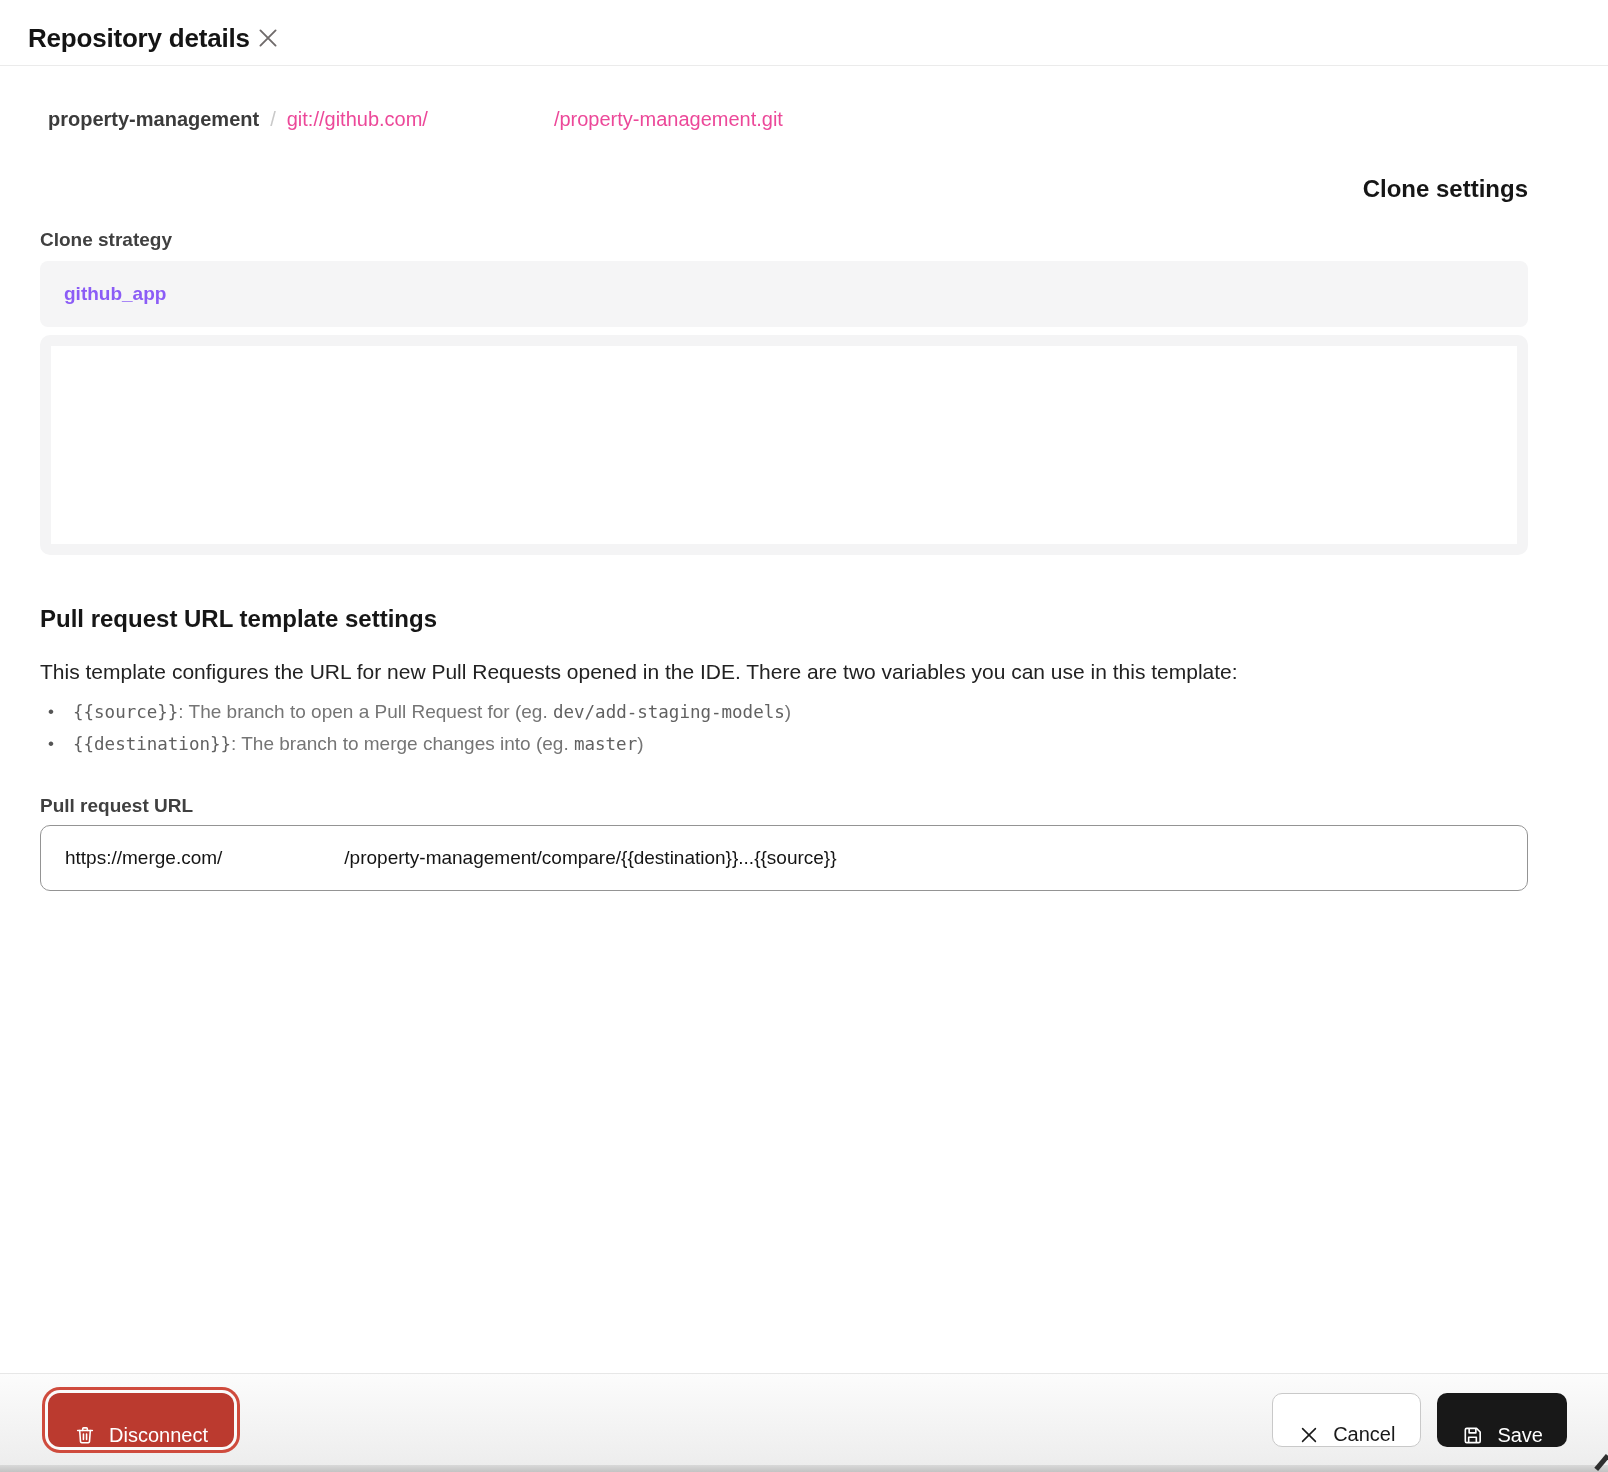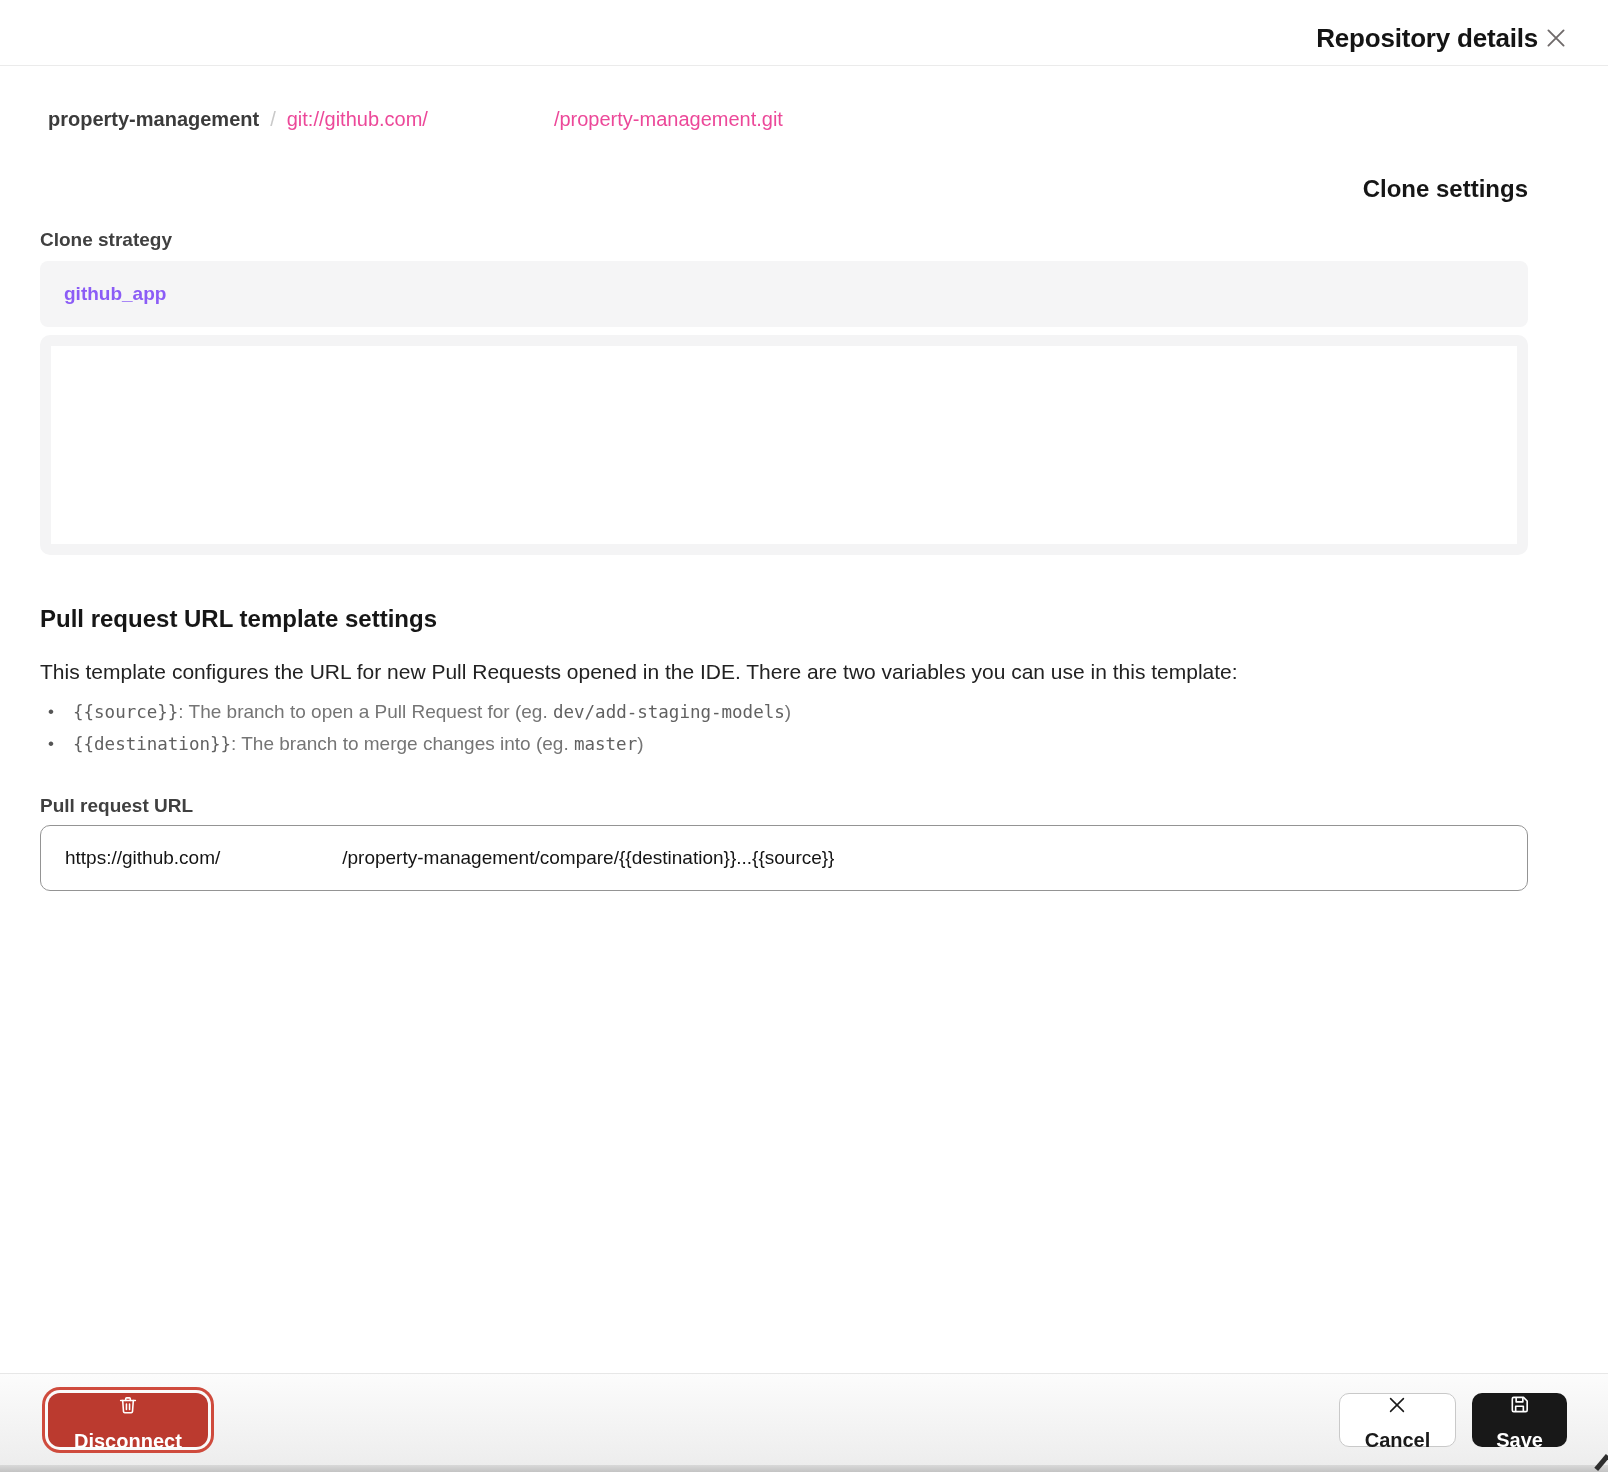--- a/index.html
+++ b/index.html
@@ -9,21 +9,21 @@
     background: #ffffff;
     font-family: "Liberation Sans", sans-serif;
     color: #1a1a1a;
     position: relative;
     overflow: hidden;
   }
 
   
   .modal-header {
     height: 66px;
-    display: flex; align-items: center; justify-content: flex-end;
+    display: flex; align-items: center; justify-content: flex-start;
     padding: 11px 34px 0 28px;
     border-bottom: 1px solid #ebebeb;
   }
   .modal-title {
     font-size: 26px; font-weight: 700; color: #141414;
     letter-spacing: -0.2px; margin: 0;
   }
   .close-btn {
     background: none; border: none; padding: 4px; cursor: pointer;
     display: flex; align-items: center; justify-content: center;
@@ -128,26 +128,25 @@
     padding: 0 41px 6px 48px;
   }
   .modal-footer::after {
     content: "";
     position: absolute; left: 0; right: 0; bottom: 0; height: 7px;
     background: linear-gradient(#d9d9d9, #c3c3c3);
   }
   .footer-spacer { flex: 1; }
 
   .btn {
-    display: inline-flex; align-items: center; gap: 13px;
+    display: inline-flex; align-items: flex-end; gap: 13px;
     height: 54px; border-radius: 10px;
     font-family: "Liberation Sans", sans-serif;
-    font-size: 20px; font-weight: 700;
+    font-size: 20px; font-weight: 400;
     cursor: pointer;
-    flex-direction: column;
   }
   .btn-disconnect {
     background: #bb3a2f; color: #ffffff;
     border: none; padding: 0 26px;
     border-radius: 12px;
     box-shadow: 0 0 0 3px #fafafa, 0 0 0 6px #cf4b3d;
   }
   .btn-cancel {
     background: #ffffff; color: #1a1a1a;
     border: 1px solid #c9c9c9; padding: 0 25px;
@@ -206,21 +205,21 @@
       <li>
         <span class="dot">•</span><span class="mono">{{source}}</span><span>: The branch to open a Pull Request for (eg. </span><span class="mono">dev/add-staging-models</span><span>)</span>
       </li>
       <li>
         <span class="dot">•</span><span class="mono">{{destination}}</span><span>: The branch to merge changes into (eg. </span><span class="mono">master</span><span>)</span>
       </li>
     </ul>
 
     <label class="field-label label-url">Pull request URL</label>
     <div class="url-input">
-      <span>https://github.com/</span>
+      <span>https://merge.com/</span>
       <span class="redacted-gap"></span>
       <span>/property-management/compare/{{destination}}...{{source}}</span>
     </div>
 
   </main>
 
   <footer class="modal-footer">
     <button class="btn btn-disconnect">
       <span class="icon">
         <svg width="22" height="24" viewBox="0 0 24 24" fill="none" stroke="#ffffff" stroke-width="1.7" stroke-linecap="round" stroke-linejoin="round">

